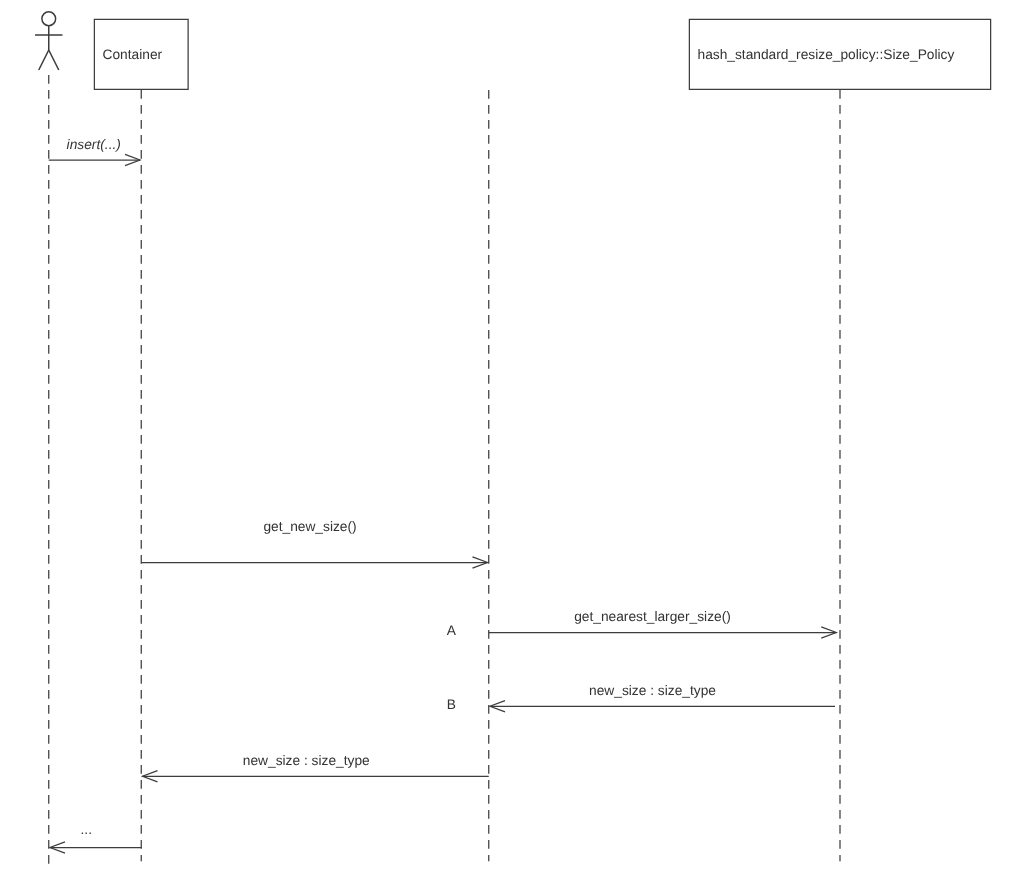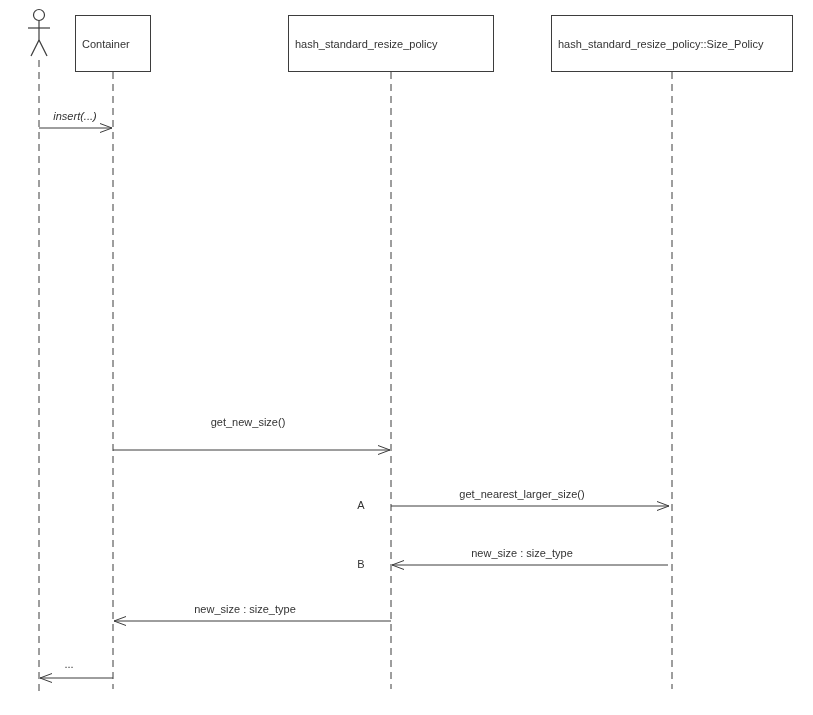--- a/index.html
+++ b/index.html
@@ -76,23 +76,20 @@
     <line class="msg-line" x1="391" y1="506" x2="669" y2="506" marker-end="url(#openArrow)"></line>
     <line class="msg-line" x1="668" y1="565" x2="392" y2="565" marker-end="url(#openArrow)"></line>
     <line class="msg-line" x1="391" y1="621" x2="114" y2="621" marker-end="url(#openArrow)"></line>
     <line class="msg-line" x1="113" y1="678" x2="40" y2="678" marker-end="url(#openArrow)"></line>
   </svg>
 
   <div class="p-box" style="left:75px; width:76px;">
     <span>Container</span>
   </div>
 
-  <div class="p-box" style="left:288px; width:206px;">
-    <span>hash_standard_resize_policy</span>
-  </div>
 
   <div class="p-box" style="left:551px; width:242px;align-items:center;">
     <span>hash_standard_resize_policy::Size_Policy</span>
   </div>
 
   <div class="msg-label" style="left:75px; top:110px;font-style:italic;">insert(...)</div>
 
   <div class="msg-label" style="left:248px; top:416px;">get_new_size()</div>
 
   <div class="msg-label" style="left:522px; top:488px;text-align:center;">get_nearest_larger_size()</div>

